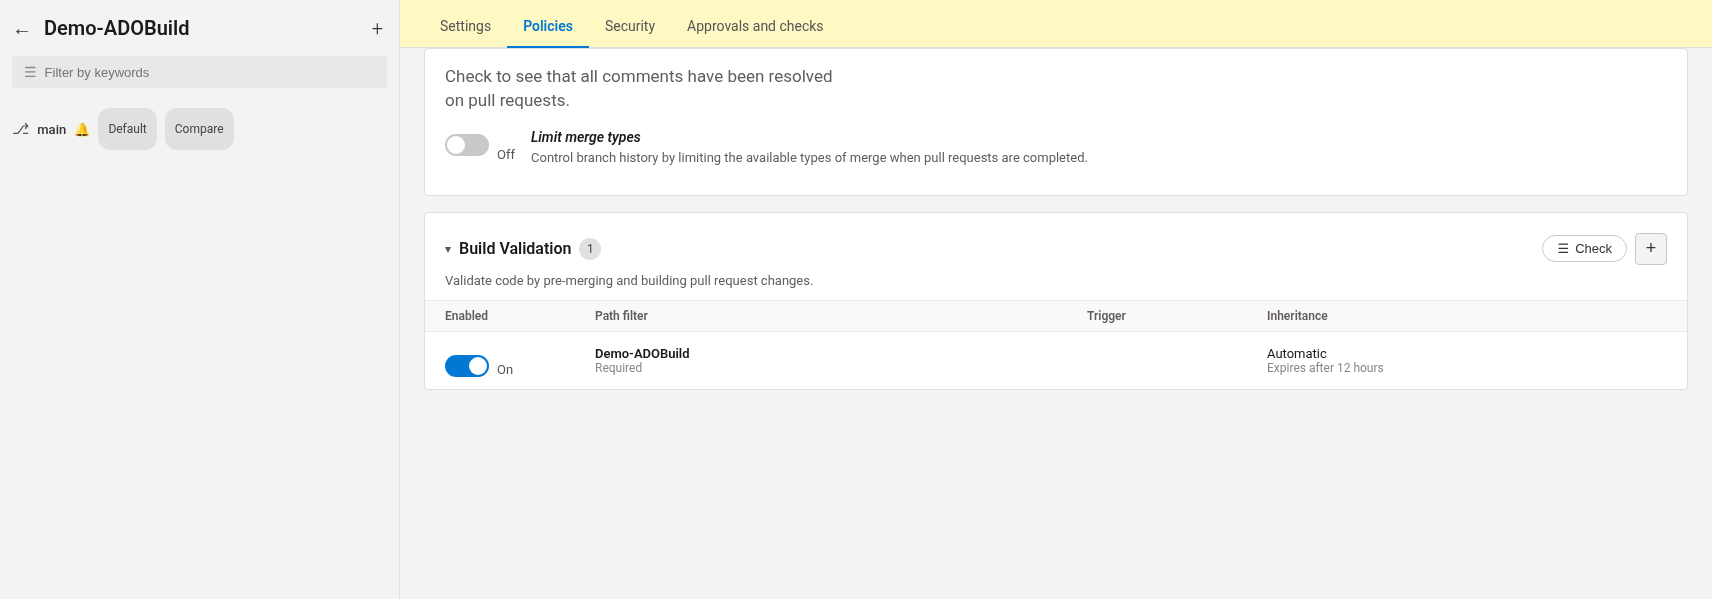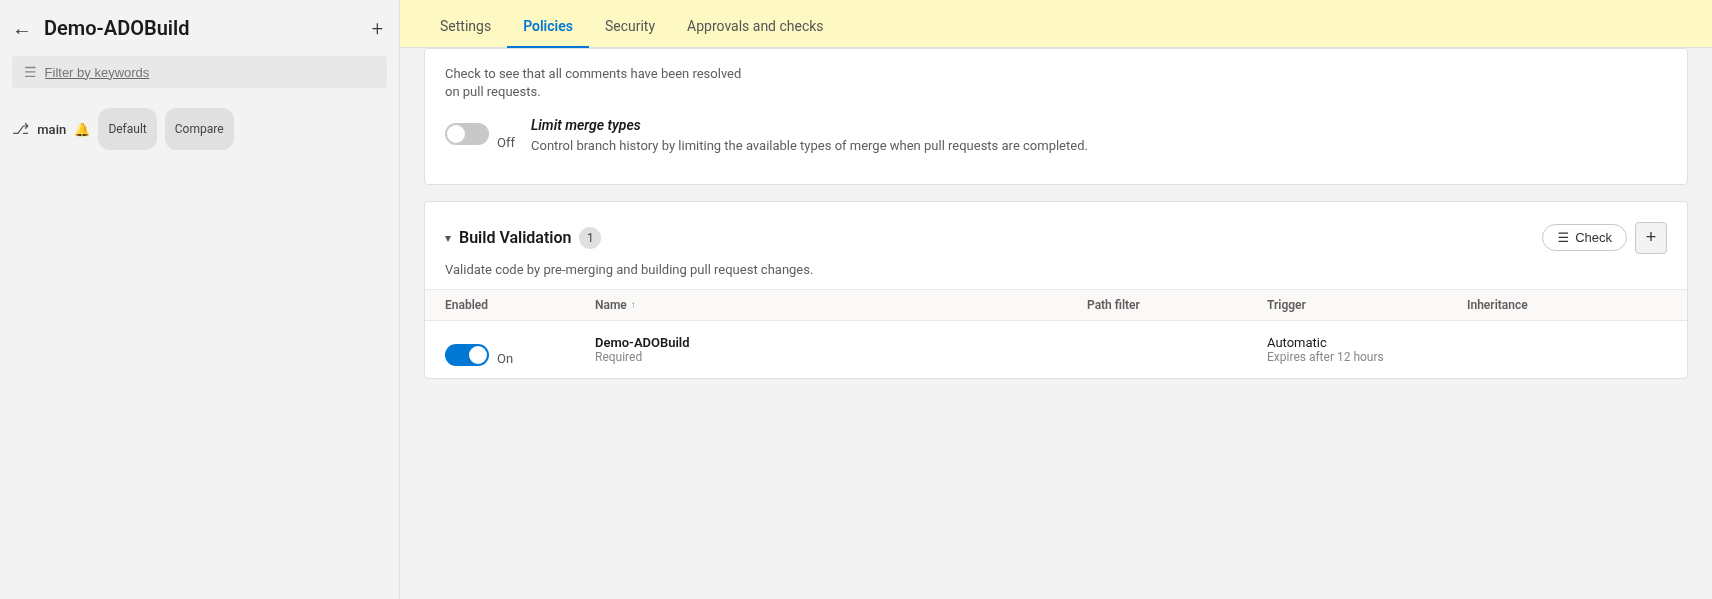--- a/index.html
+++ b/index.html
@@ -59,21 +59,20 @@
       align-items: center;
       gap: 8px;
     }
     .sidebar-filter input {
       background: transparent;
       border: none;
       outline: none;
       font-size: 13px;
       color: #666;
       width: 100%;
-      text-decoration: underline;
     }
     .sidebar-branch {
       display: flex;
       align-items: center;
       gap: 8px;
       padding: 8px 12px;
       font-size: 13px;
       color: #333;
     }
     .branch-name {
@@ -328,21 +327,21 @@
       font-size: 12px;
       color: #888;
     }
 
     
     .content::-webkit-scrollbar { width: 6px; }
     .content::-webkit-scrollbar-track { background: #f0f0f0; }
     .content::-webkit-scrollbar-thumb { background: #c0c0c0; border-radius: 3px; }
 
     .partial-text {
-      font-size: 13px;
+      font-size: 17px;
       color: #605e5c;
       padding: 0 0 8px 0;
       line-height: 1.4;
     }
   </style>
 </head>
 <body>
 
 <div class="sidebar">
   <div class="sidebar-header">
@@ -410,24 +409,20 @@
           </button>
           <button class="add-btn">+</button>
         </div>
       </div>
 
       <div class="section-desc">Validate code by pre-merging and building pull request changes.</div>
 
       <div class="table-wrap">
         <div class="table-header">
           <div class="th">Enabled</div>
-          <div class="th">
-            <span>Name</span>
-            <span class="sort-icon">↑</span>
-          </div>
           <div class="th">Path filter</div>
           <div class="th">Trigger</div>
           <div class="th">Inheritance</div>
         </div>
 
         <div class="table-row-data">
           <div class="td">
             <div style="display:flex;align-items:flex-end;gap:8px;">
               <div class="toggle on">
                 <div class="toggle-knob"></div>

